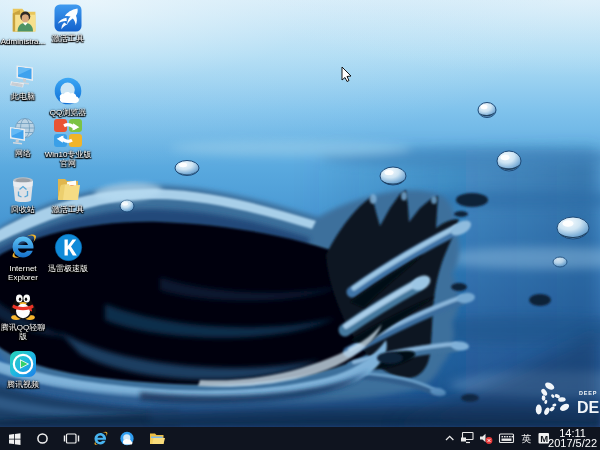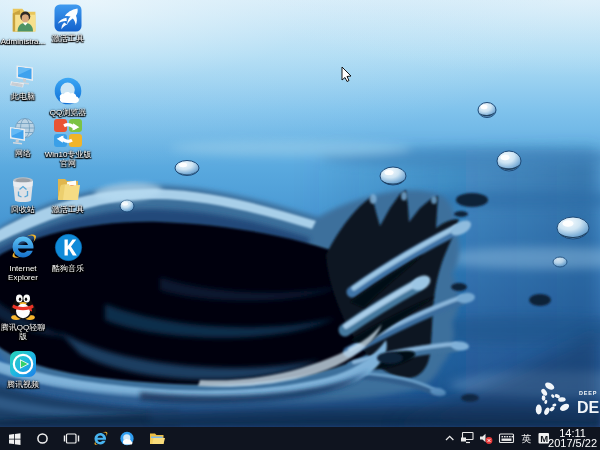--- a/index.html
+++ b/index.html
@@ -351,21 +351,21 @@
 </svg>
 <div class="lbl">Internet<br>Explorer</div>
 </div>
 
 <div class="ic" style="left:36px;top:233px">
 <svg width="29" height="29" viewBox="0 0 29 29">
  <circle cx="14.5" cy="14.5" r="13.2" fill="#0f8ad8"></circle>
  <circle cx="14.5" cy="14.5" r="13.2" fill="none" stroke="#0a6cb4" stroke-width="0.6"></circle>
  <path d="M10.5,6.5 L13.8,6.5 L13.8,13 L18.5,6.5 L22.3,6.5 L17,13.5 L22.8,22.5 L18.8,22.5 L14.8,15.8 L13.8,17 L13.8,22.5 L10.5,22.5 Z" fill="#fff"></path>
 </svg>
-<div class="lbl">酷狗音乐</div>
+<div class="lbl">迅雷极速版</div>
 </div>
 
 <div class="ic" style="left:-9px;top:291px">
 <svg width="28" height="30" viewBox="0 0 28 30">
  <ellipse cx="7.2" cy="26.5" rx="5" ry="2.4" fill="#f7b52c"></ellipse>
  <ellipse cx="20.8" cy="26.5" rx="5" ry="2.4" fill="#f7b52c"></ellipse>
  <ellipse cx="14" cy="16.5" rx="10.2" ry="11.5" fill="#0e0e0e"></ellipse>
  <ellipse cx="4.2" cy="17.5" rx="2.6" ry="5.5" fill="#0e0e0e" transform="rotate(18 4.2 17.5)"></ellipse>
  <ellipse cx="23.8" cy="17.5" rx="2.6" ry="5.5" fill="#0e0e0e" transform="rotate(-18 23.8 17.5)"></ellipse>
  <ellipse cx="10.3" cy="7.5" rx="3.3" ry="4" fill="#fdfdfd"></ellipse>

